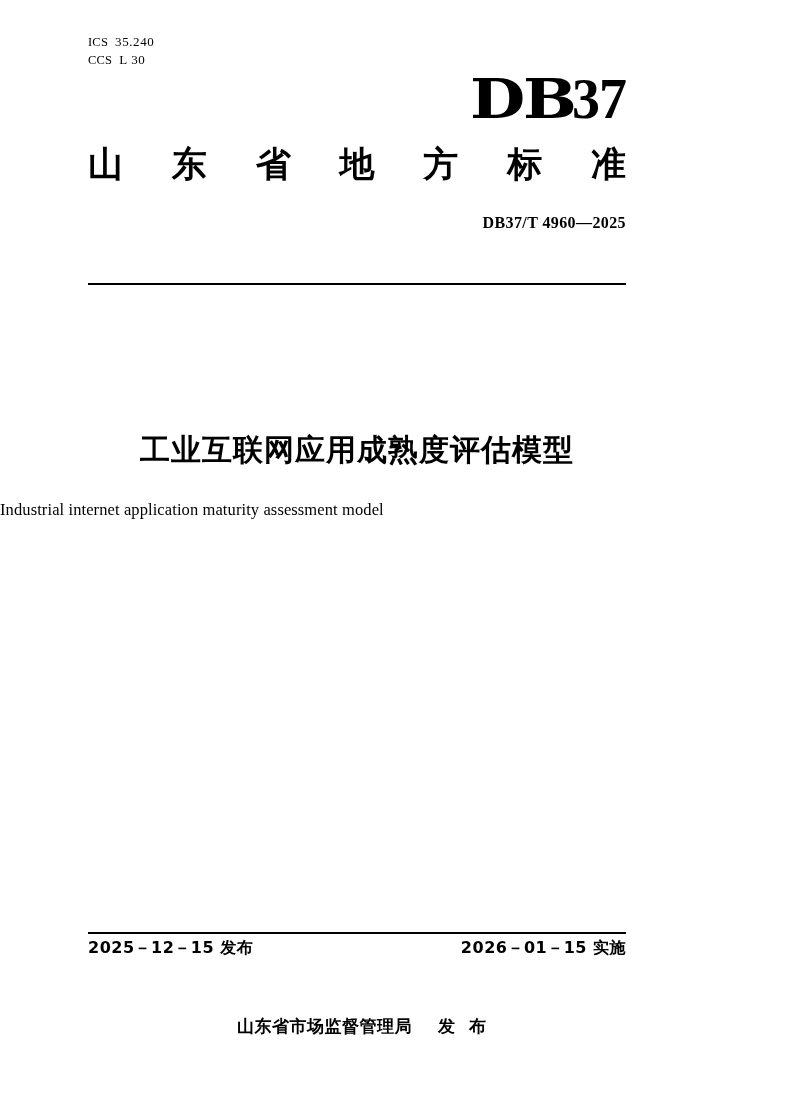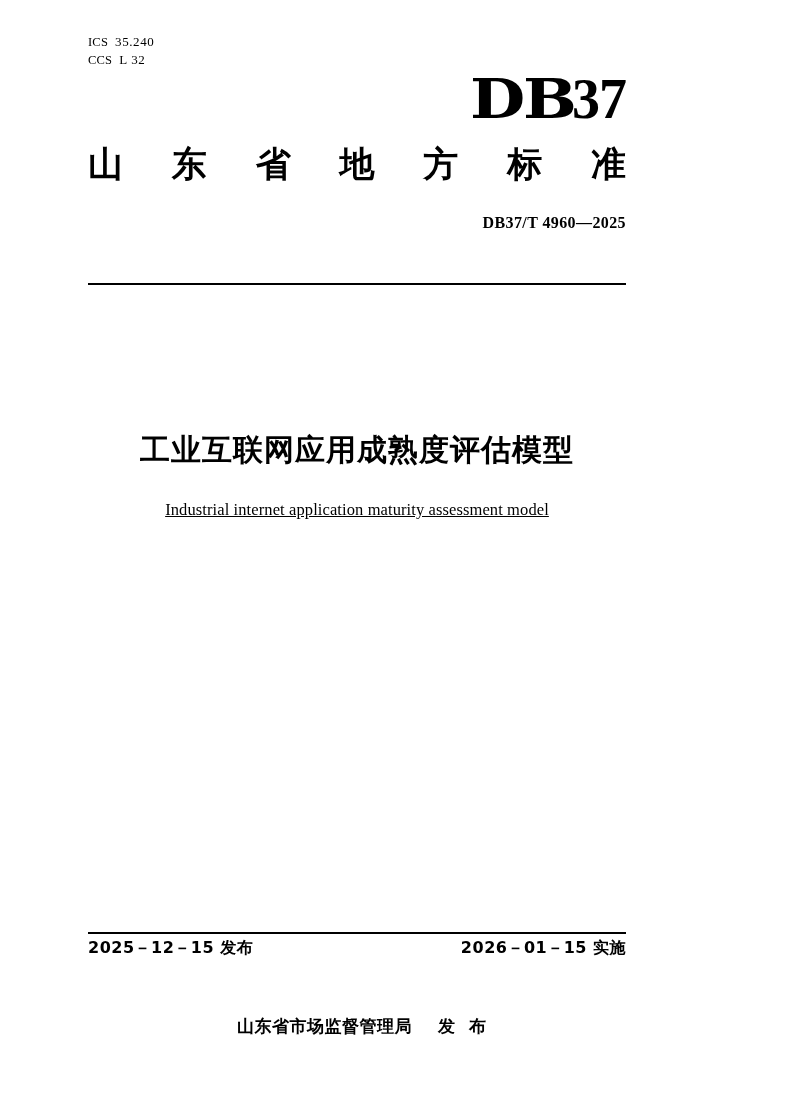--- a/index.html
+++ b/index.html
@@ -116,26 +116,25 @@
     font-weight: 700;
     font-size: 30px;
     letter-spacing: 1px;
     line-height: 40px;
   }
   .doc-title-en {
     position: absolute;
     left: 0;
     right: 0;
     top: 498px;
-    text-align: center;
+    text-align: left;
     font-family: "Liberation Serif", serif;
     font-size: 16.5px;
     letter-spacing: 0.1px;
     line-height: 24px;
-    text-decoration: underline;
   }
 
   
   .dates {
     position: absolute;
     left: 88px;
     right: 88px;
     top: 938px;
     display: flex;
     justify-content: space-between;
@@ -163,21 +162,21 @@
 </head>
 <body>
 
 <div class="page">
 
   <div class="ics-block">
     <span class="row">
       <span class="lbl">ICS</span><span class="val">35.240</span>
     </span>
     <span class="row">
-      <span class="lbl">CCS</span><span class="val">L 32</span>
+      <span class="lbl">CCS</span><span class="val">L 30</span>
     </span>
   </div>
 
   <div class="db-logo">
     <span class="db">DB</span><span class="num">37</span>
   </div>
 
   <div class="province-title">
     <span>山</span>
     <span>东</span>

